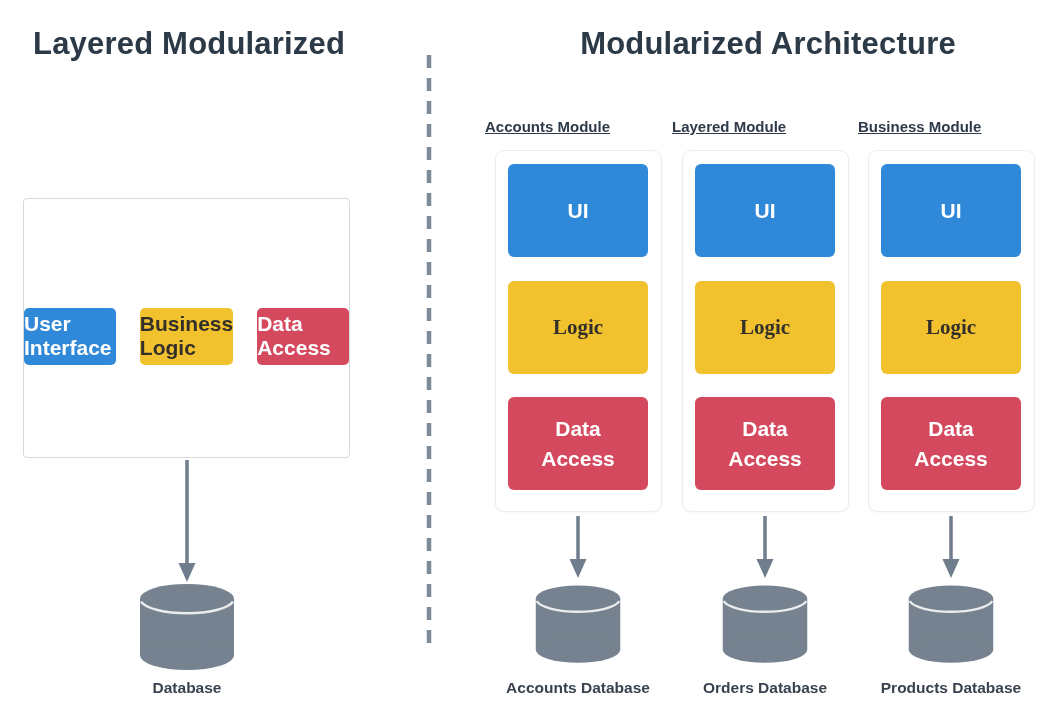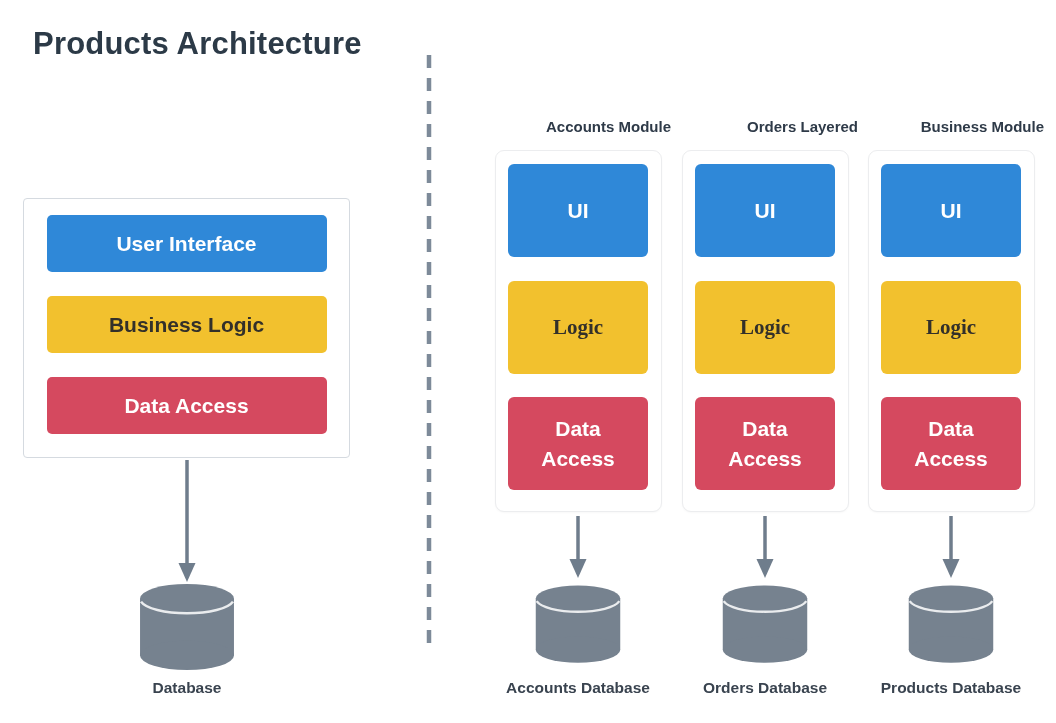--- a/index.html
+++ b/index.html
@@ -7,31 +7,31 @@
   .canvas{position:relative;width:1056px;height:723px;background:#fff;overflow:hidden;}
 
   
   .title{position:absolute;top:26px;font-size:31px;font-weight:700;color:var(--heading,#2c3a47);letter-spacing:0.2px;}
   .title-left{left:33px;}
   .title-right{left:528px;width:480px;text-align:center;}
 
   
   .layer-stack{position:absolute;left:23px;top:198px;width:327px;height:260px;box-sizing:border-box;
     border:1.5px solid #d5dae0;border-radius:4px;background:#fff;
-    display:flex;flex-direction:column;align-items:center;padding-top:16px;gap:24px;}
+    display:flex;flex-direction:row;align-items:center;padding-top:16px;gap:24px;}
   .layer{width:280px;height:57px;border-radius:5px;display:flex;align-items:center;justify-content:center;
     font-size:21px;font-weight:700;}
   .layer.blue{background:var(--blue,#2f88d8);color:#fff;}
   .layer.yellow{background:var(--yellow,#f2c12e);color:#33302a;}
   .layer.red{background:var(--red,#d5495f);color:#fff;}
 
   
   .module-col{position:absolute;top:118px;width:186px;}
   .module-col.c0{left:485px;} .module-col.c1{left:672px;} .module-col.c2{left:858px;}
-  .module-title{width:100%;text-align:right;font-size:15px;font-weight:700;color:#2e3a48;height:32px;}
+  .module-title{width:100%;text-align:left;font-size:15px;font-weight:700;color:#2e3a48;height:32px;text-decoration:underline;}
   .module-card{margin:0 auto;width:167px;height:362px;box-sizing:border-box;border:1px solid #ecedef;
     border-radius:9px;background:#fff;display:flex;flex-direction:column;align-items:center;
     padding-top:13px;gap:23.5px;box-shadow:0 1px 2px rgba(0,0,0,0.03);}
   .mlayer{width:140px;height:93px;border-radius:6px;display:flex;align-items:center;justify-content:center;
     font-size:21px;font-weight:700;text-align:center;}
   .mlayer.blue{background:var(--blue,#2f88d8);color:#fff;}
   .mlayer.yellow{background:var(--yellow,#f2c12e);color:#33302a;font-family:Liberation Serif, serif;}
   .mlayer.red{background:var(--red,#d5495f);color:#fff;}
   .mlayer .wrap{width:92px;line-height:1.4;}
 
@@ -47,21 +47,21 @@
   .db-a{left:485px;width:186px;} .db-b{left:672px;width:186px;} .db-c{left:858px;width:186px;}
 
   
   .divider{position:absolute;left:425px;top:55px;}
 </style>
 </head>
 <body>
 
 <div class="canvas">
 
-  <div class="title title-left">Products Architecture</div>
+  <div class="title title-left">Layered Modularized</div>
 
   <div class="layer-stack">
     <div class="layer blue">User Interface</div>
     <div class="layer yellow">Business Logic</div>
     <div class="layer red">Data Access</div>
   </div>
 
   <svg class="arrow arrow-left" width="36" height="124" viewBox="0 0 36 124">
     <line x1="18" y1="0" x2="18" y2="105" stroke="#6f7d8c" stroke-width="3.5"></line>
     <polygon points="9.5,103 26.5,103 18,122" fill="#6f7d8c"></polygon>
@@ -72,34 +72,35 @@
     <ellipse cx="50" cy="74" rx="48" ry="15" fill="#76828f"></ellipse>
     <ellipse cx="50" cy="16" rx="48" ry="15" fill="#76828f"></ellipse>
     <path d="M 3 19 A 48 15 0 0 0 97 19" stroke="rgba(255,255,255,0.85)" stroke-width="2.6" fill="none"></path>
   </svg>
   <div class="db-label db-left">Database</div>
 
   <svg class="divider" width="8" height="590" viewBox="0 0 8 590">
     <line x1="4" y1="0" x2="4" y2="590" stroke="#7d8a99" stroke-width="4.5" stroke-dasharray="13 10"></line>
   </svg>
 
+  <div class="title title-right">Modularized Architecture</div>
 
   <div class="module-col c0">
     <div class="module-title">Accounts Module</div>
     <div class="module-card">
       <div class="mlayer blue">UI</div>
       <div class="mlayer yellow">Logic</div>
       <div class="mlayer red">
         <div class="wrap"><span>Data</span> <span>Access</span></div>
       </div>
     </div>
   </div>
 
   <div class="module-col c1">
-    <div class="module-title">Orders Layered</div>
+    <div class="module-title">Layered Module</div>
     <div class="module-card">
       <div class="mlayer blue">UI</div>
       <div class="mlayer yellow">Logic</div>
       <div class="mlayer red">
         <div class="wrap"><span>Data</span> <span>Access</span></div>
       </div>
     </div>
   </div>
 
   <div class="module-col c2">

